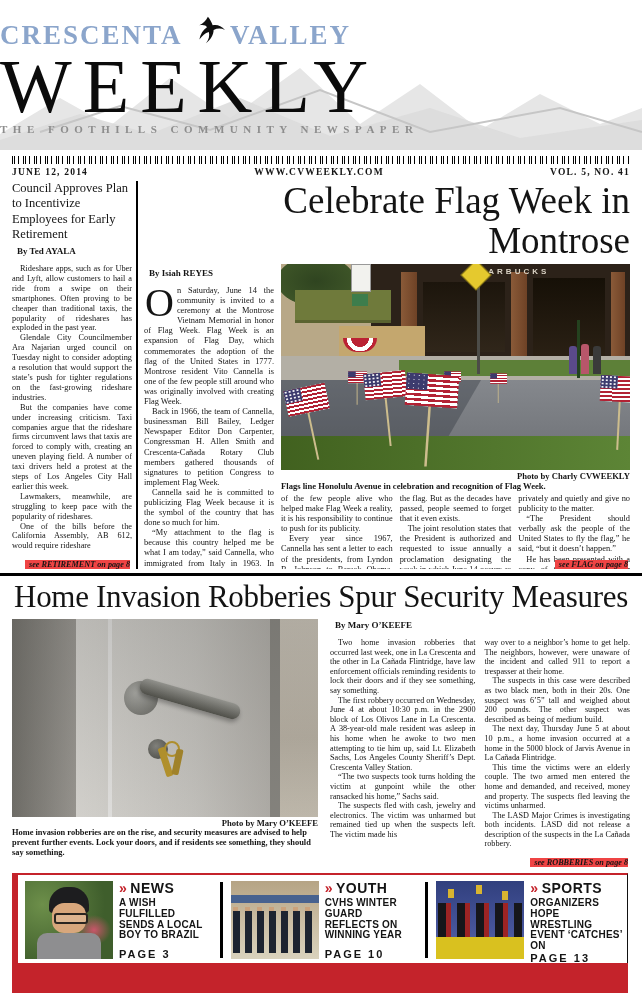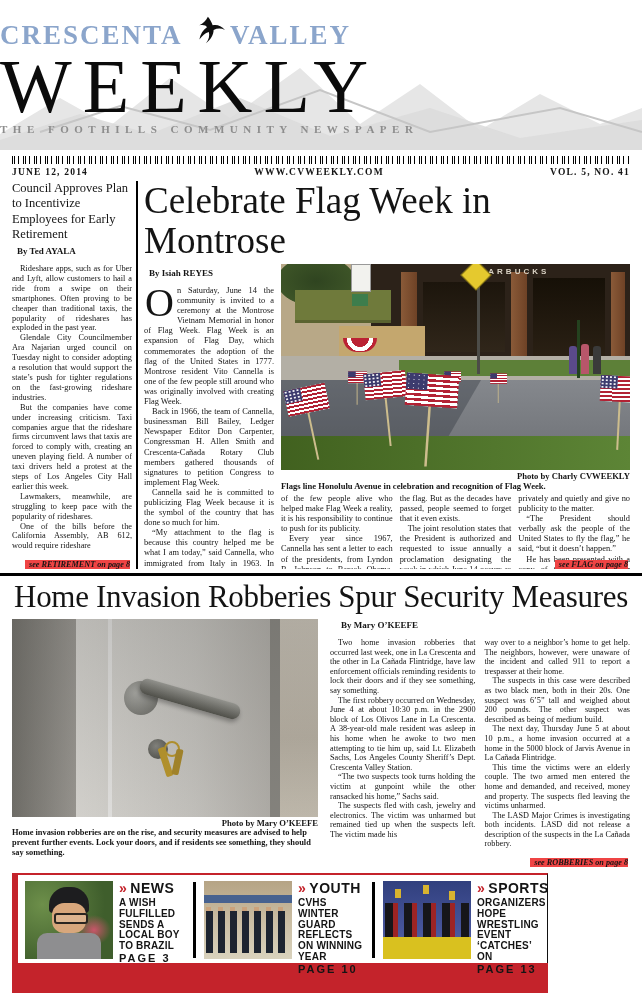--- a/index.html
+++ b/index.html
@@ -24,21 +24,21 @@
   .left-col{flex:0 0 120px;position:relative;overflow:hidden;padding-bottom:11px;}
   .left-head{font-size:12.5px;line-height:1.22;font-weight:normal;margin:0 0 4px;}
   .byline{font-size:9px;font-weight:bold;margin:4px 0 8px 5px;}
   p.body{font-size:8.3px;line-height:9.9px;text-align:justify;margin:0;}
   p.ind{text-indent:8px;}
   .cont{font-size:8.2px;font-weight:bold;font-style:italic;text-align:right;}
   .cont-abs{position:absolute;right:2px;bottom:0;background:#ef4444;padding-left:4px;}
   .vrule{flex:0 0 2px;background:#000;margin:0 6px 0 4px;}
 
   .flag-art{flex:1;display:flex;flex-direction:column;}
-  .flag-head{font-size:37px;line-height:40px;text-align:left;font-weight:normal;margin:0 0 3px;}
+  .flag-head{font-size:37px;line-height:40px;text-align:right;font-weight:normal;margin:0 0 3px;}
   .flag-body{display:flex;flex:1;overflow:hidden;}
   .flag-col1{flex:0 0 130px;margin-right:7px;overflow:hidden;}
   .flag-col1 p,.fcol p,.rcol p{font-size:8.4px;line-height:10.1px;text-align:justify;margin:0;}
   .dropcap{float:left;font-size:40px;line-height:31px;padding:1px 3px 0 1px;}
   .flag-right{flex:1;display:flex;flex-direction:column;min-width:0;}
   .flag-photo{flex:0 0 206px;position:relative;overflow:hidden;background:#8f9297;}
   .fcredit{text-align:right;font-size:8.6px;font-weight:bold;line-height:10px;margin-top:1px;}
   .fcap{font-size:8.6px;font-weight:bold;line-height:10px;}
   .flag-cols{position:relative;flex:1;display:flex;gap:7px;margin-top:3px;overflow:hidden;}
   .fcol{flex:1;min-width:0;}
@@ -46,27 +46,27 @@
   .heavy-rule{height:3px;background:#000;margin-top:4px;}
 
   
   .rob-head{font-size:31px;line-height:34px;text-align:center;font-weight:normal;margin:4px 0 5px;letter-spacing:-0.3px;}
   .rob-body{display:flex;margin:0 12px;height:248px;overflow:hidden;}
   .rob-photo-wrap{flex:0 0 306px;margin-right:12px;}
   .door-photo{height:198px;position:relative;overflow:hidden;background:#c9c7c3;}
   .rcredit{text-align:right;font-size:8.6px;font-weight:bold;line-height:10px;margin-top:1px;}
   .rcap{font-size:8.4px;font-weight:bold;line-height:10.2px;}
   .rob-text{flex:1;position:relative;overflow:hidden;padding-bottom:11px;}
-  .rob-byline{font-size:9px;font-weight:bold;margin:1px 0 8px 11px;}
+  .rob-byline{font-size:9px;font-weight:bold;margin:1px 0 8px 5px;}
   .rob-cols{display:flex;gap:9px;}
   .rcol{flex:1;min-width:0;}
   .rcol p{font-size:8.2px;line-height:9.6px;}
 
   
-  .teasers{margin:6px 12px 0;width:536px;}
+  .teasers{margin:6px 12px 0;width:616px;}
   .teaser-row{display:flex;border-top:2px solid var(--red);border-left:6px solid var(--red);
               background:#fff;height:90px;padding:5px 4px 3px 7px;box-sizing:border-box;border-right:1px solid #111;}
   .teaser{flex:1;display:flex;min-width:0;}
   .tphoto{flex:0 0 88px;height:78px;margin-right:6px;position:relative;overflow:hidden;align-self:center;}
   .t-text{flex:1;display:flex;flex-direction:column;font-family:"Liberation Sans",sans-serif;min-width:0;}
   .t-section{font-size:14px;font-weight:bold;letter-spacing:0.5px;}
   .chev{color:var(--red);margin-right:3px;}
   .t-head{font-size:10px;font-weight:bold;line-height:10.8px;margin-top:2px;letter-spacing:0.2px;}
   .t-page{margin-top:auto;font-size:11px;font-weight:bold;letter-spacing:2px;}
   .t-div{flex:0 0 3px;background:#000;margin:2px 8px;}

